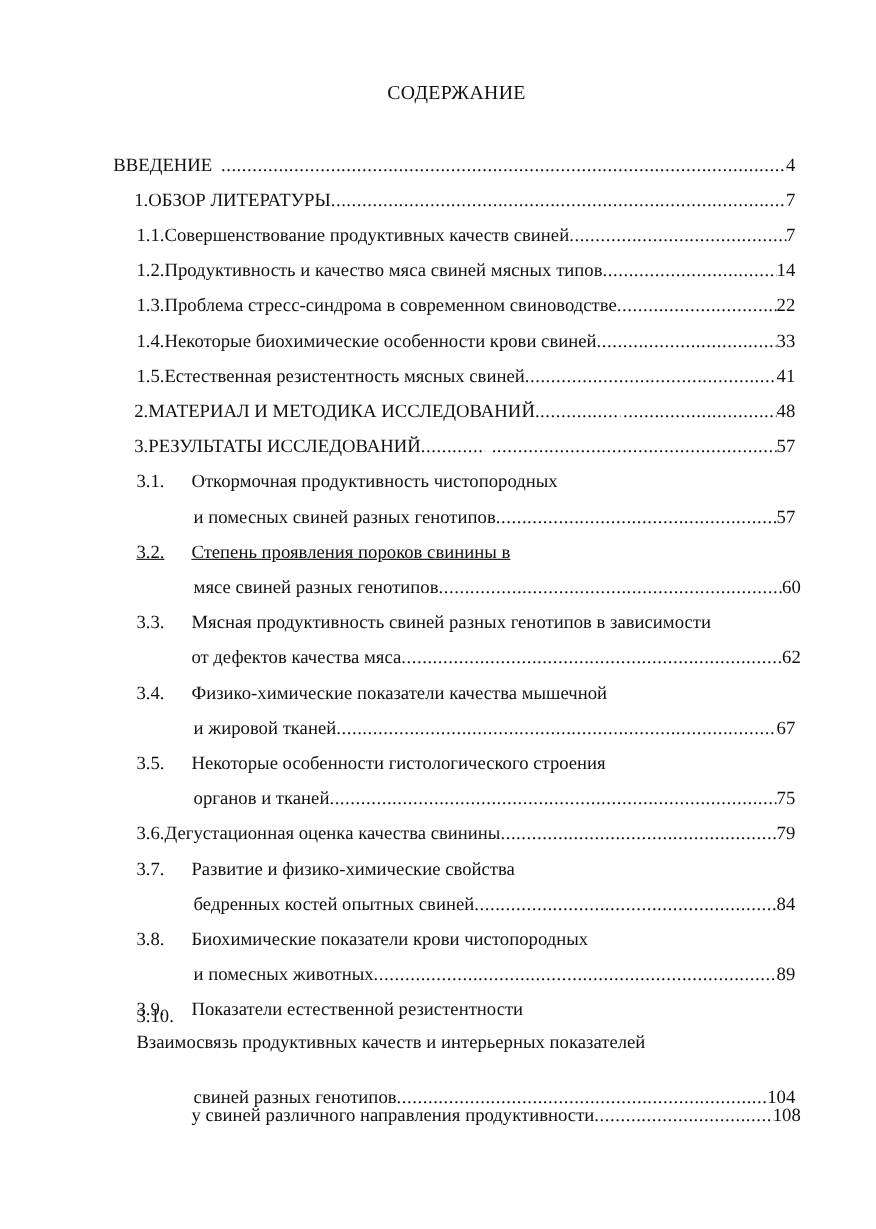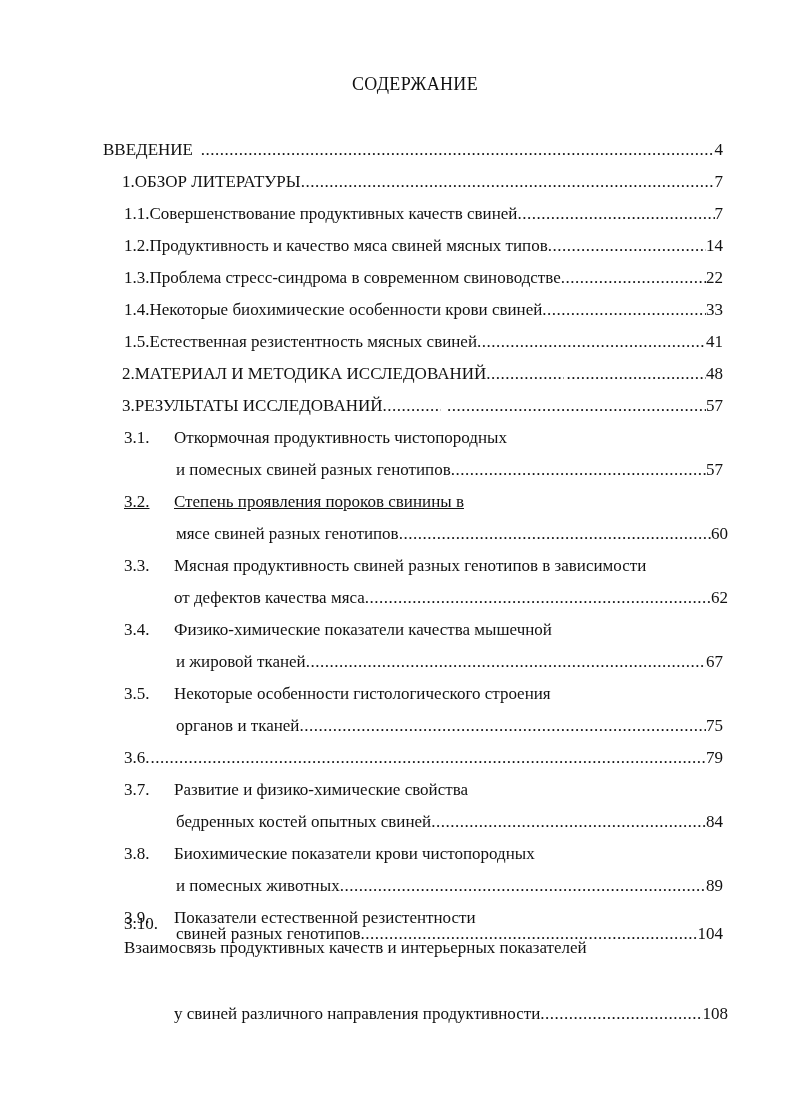--- a/index.html
+++ b/index.html
@@ -132,21 +132,22 @@
   <span class="num" style="width:50px;">3.5.</span>
   <span class="txt">Некоторые особенности гистологического строения</span>
 </div>
 <div class="line" style="top:714px;left:176px;width:547px;">
   <span class="txt">органов и тканей</span>
   <span class="dots"></span>
   <span class="page">75</span>
 </div>
 
 <div class="line" style="top:746px;left:124px;width:599px;">
-  <span class="num" style="width:50px;">3.6.</span>
+  <span class="num" style="width:50px;text-align:center;">3.6.</span>
+  <span class="txt">Дегустационная оценка качества свинины</span>
   <span class="dots"></span>
   <span class="page">79</span>
 </div>
 
 <div class="line" style="top:778px;left:124px;width:599px;">
   <span class="num" style="width:50px;">3.7.</span>
   <span class="txt">Развитие и физико-химические свойства</span>
 </div>
 <div class="line" style="top:810px;left:176px;width:547px;">
   <span class="txt">бедренных костей опытных свиней</span>
@@ -161,21 +162,21 @@
 <div class="line" style="top:874px;left:176px;width:547px;">
   <span class="txt">и помесных животных</span>
   <span class="dots"></span>
   <span class="page">89</span>
 </div>
 
 <div class="line" style="top:906px;left:124px;width:599px;">
   <span class="num" style="width:50px;font-family:Liberation Serif, serif;">3.9.</span>
   <span class="txt">Показатели естественной резистентности</span>
 </div>
-<div class="line" style="top:922px;left:176px;width:547px;">
+<div class="line" style="top:986px;left:176px;width:547px;">
   <span class="txt">свиней разных генотипов</span>
   <span class="dots"></span>
   <span class="page">104</span>
 </div>
 
 <div class="line" style="top:912px;left:124px;width:604px;flex-direction:column;">
   <span class="num" style="width:50px;">3.10.</span>
   <span class="txt">Взаимосвязь продуктивных качеств и интерьерных показателей</span>
 </div>
 <div class="line" style="top:1002px;left:174px;width:554px;">

